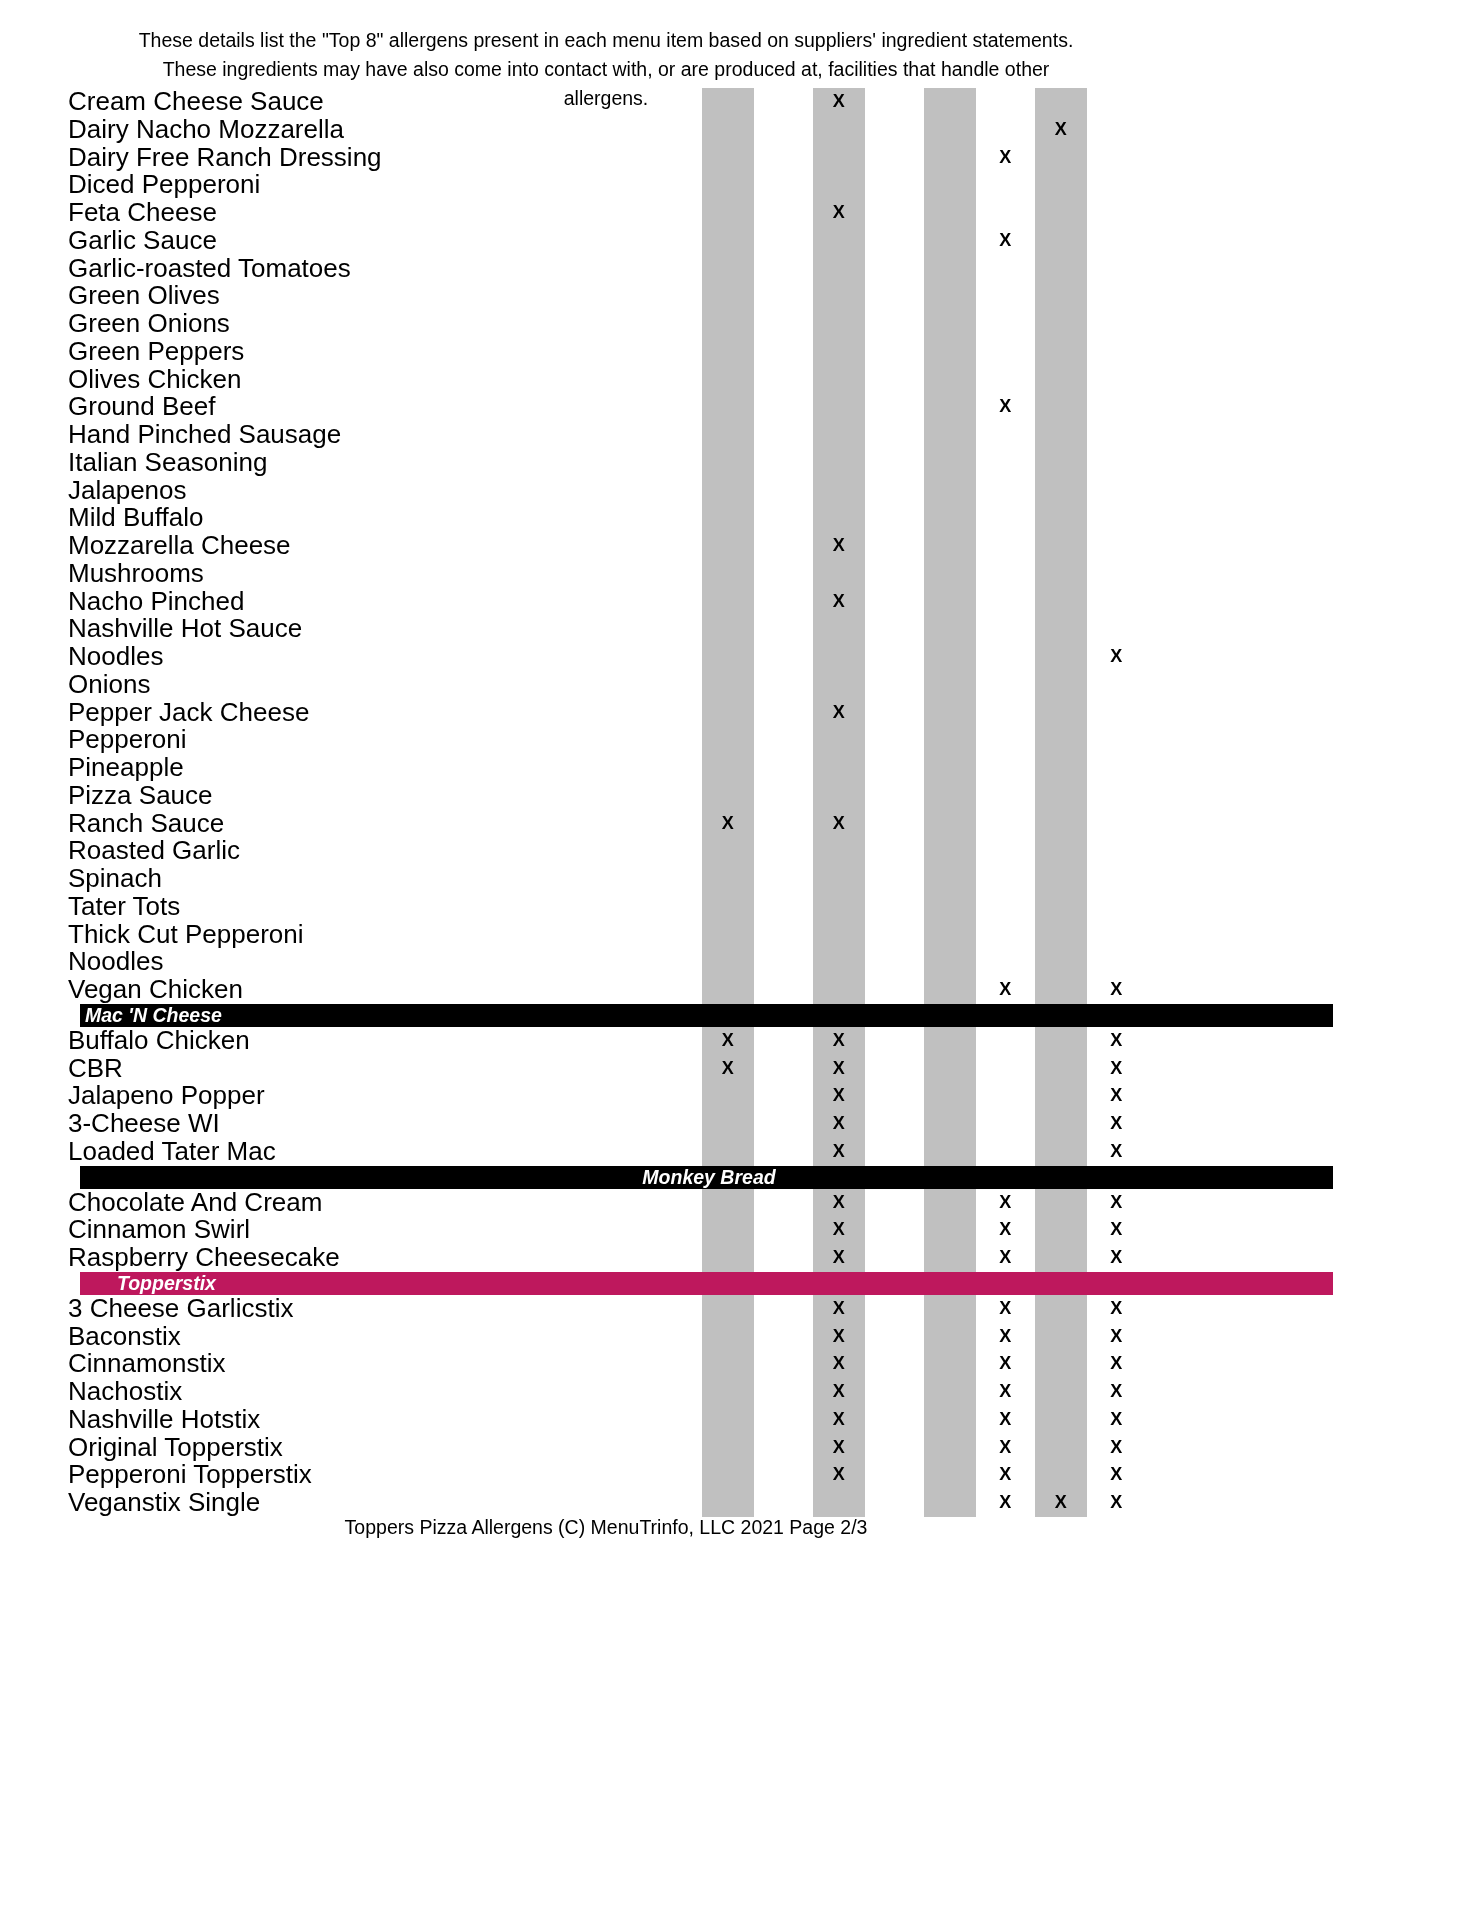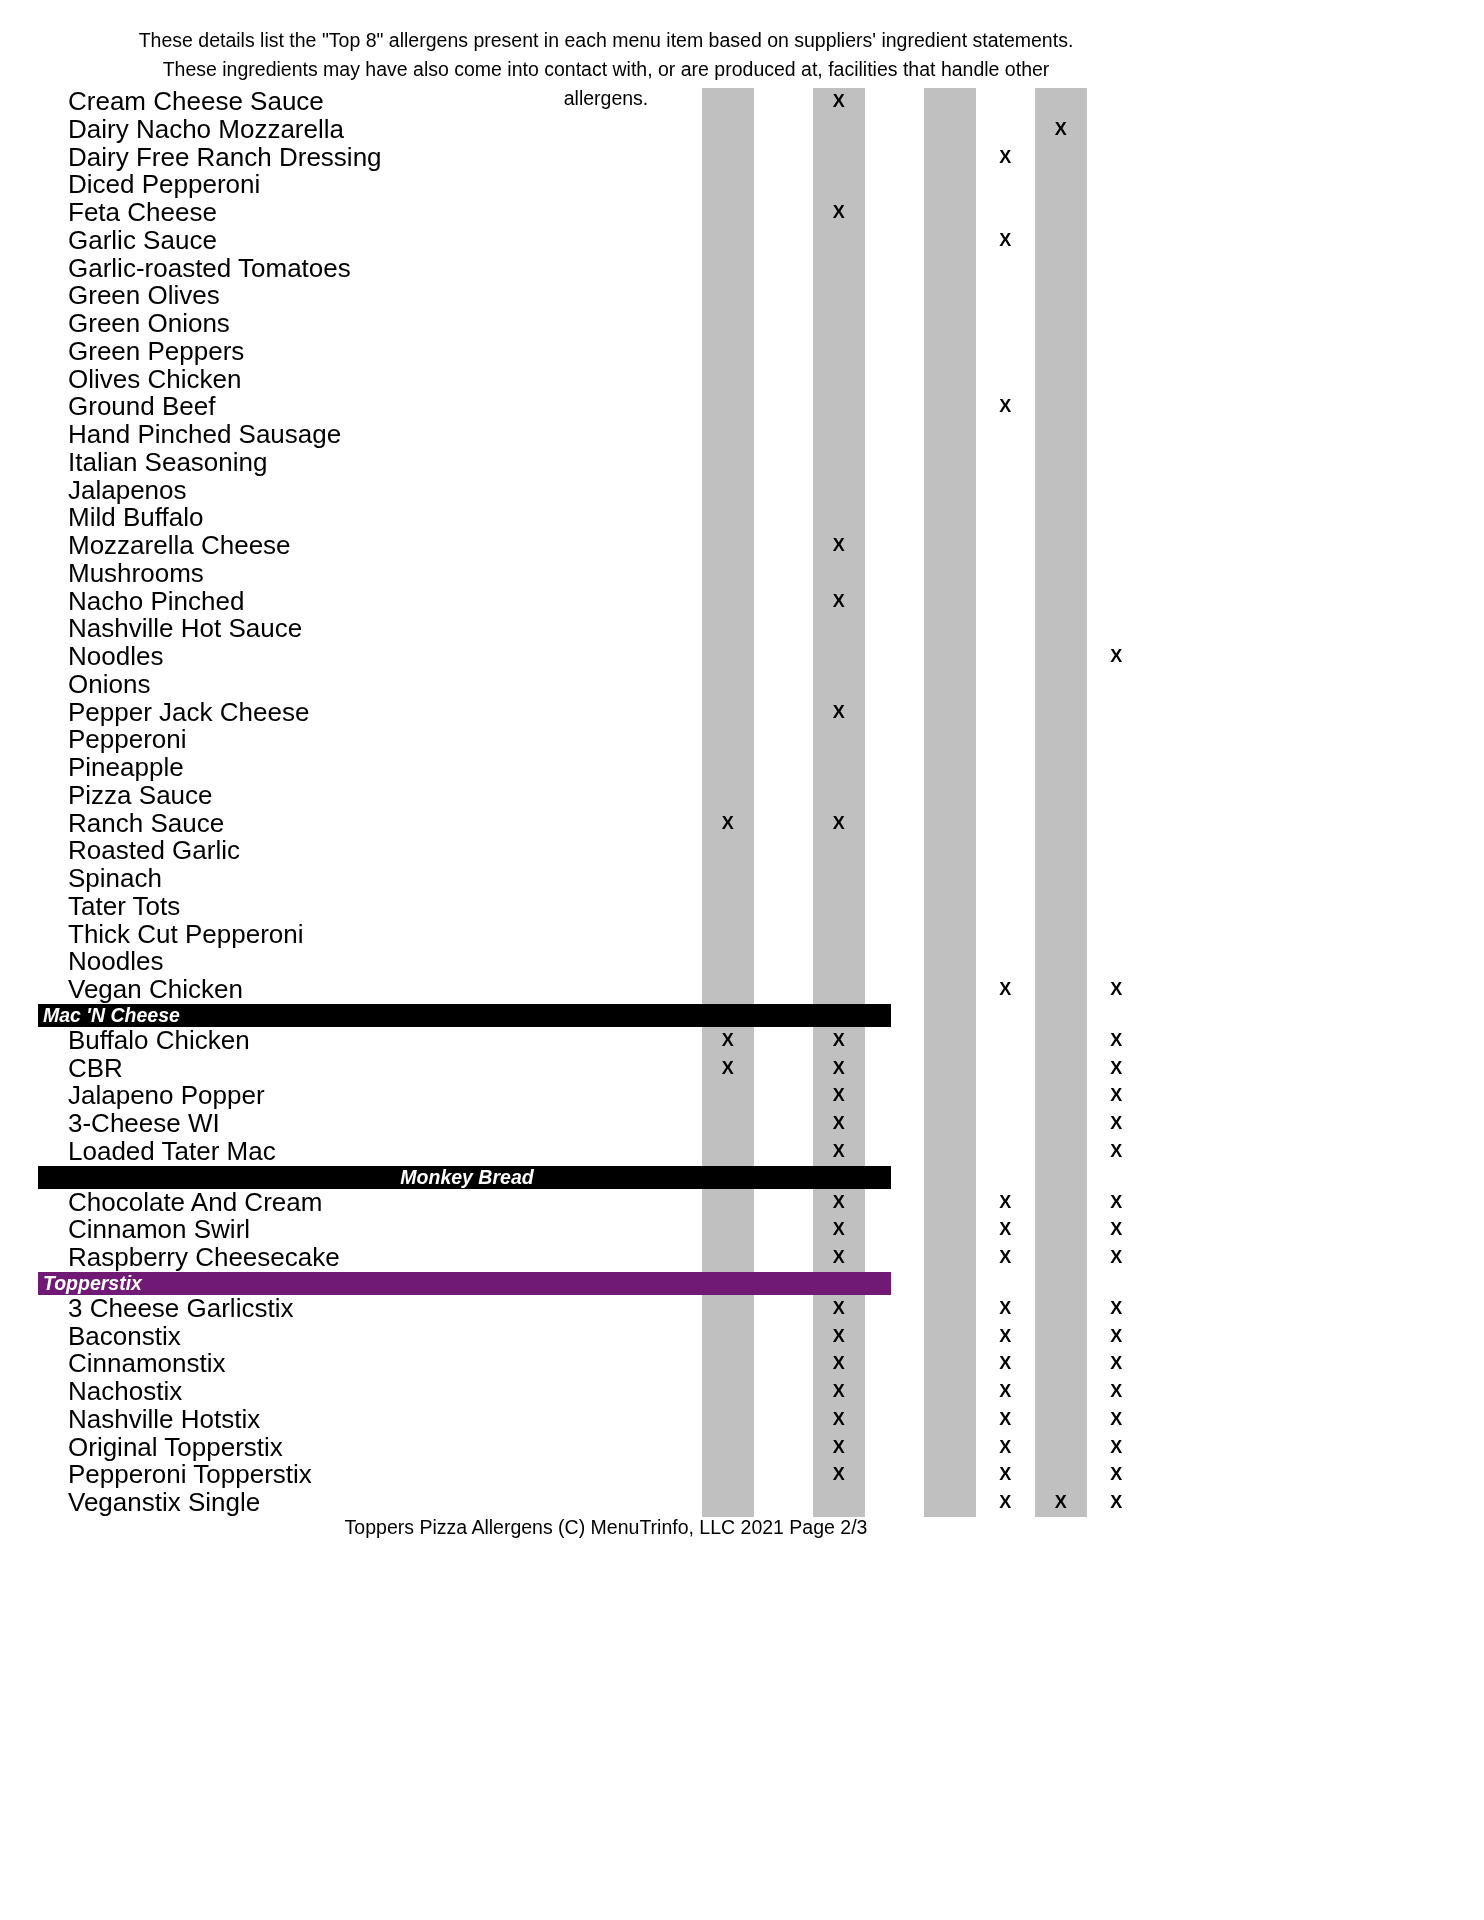--- a/index.html
+++ b/index.html
@@ -59,22 +59,22 @@
     width: 56px;
     margin-left: -28px;
     text-align: center;
     line-height: 27.75px;
     font-size: 18px;
     font-weight: 700;
   }
   .section-bar {
     position: relative;
     height: 23px;
-    margin-left: 38px;
-    width: 853px;
+    margin-left: 80px;
+    width: 1253px;
     background: #000000;
   }
   .section-bar span {
     display: block;
     color: #ffffff;
     font-weight: 700;
     font-style: italic;
     font-size: 19.5px;
     line-height: 23px;
     padding-left: 5px;
@@ -266,21 +266,21 @@
         <span class="mark" style="left: 838.75px;">X</span>
         <span class="mark" style="left: 1005.25px;">X</span>
         <span class="mark" style="left: 1116.25px;">X</span>
       </div>
       <div class="row">
         <span class="row-label">Raspberry Cheesecake</span>
         <span class="mark" style="left: 838.75px;">X</span>
         <span class="mark" style="left: 1005.25px;">X</span>
         <span class="mark" style="left: 1116.25px;">X</span>
       </div>
-      <div class="section-bar" style="background: #701a75;">
+      <div class="section-bar" style="background: #be185d; padding-left: 32px;">
         <span style="color: rgb(255, 255, 255);">Topperstix</span>
       </div>
       <div class="row">
         <span class="row-label">3 Cheese Garlicstix</span>
         <span class="mark" style="left: 838.75px;">X</span>
         <span class="mark" style="left: 1005.25px;">X</span>
         <span class="mark" style="left: 1116.25px;">X</span>
       </div>
       <div class="row">
         <span class="row-label">Baconstix</span>

